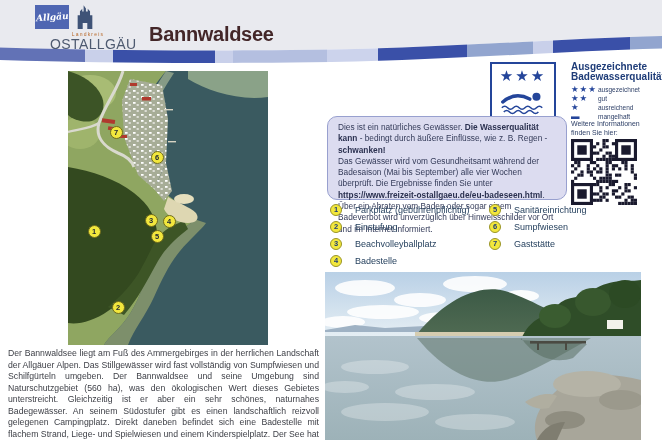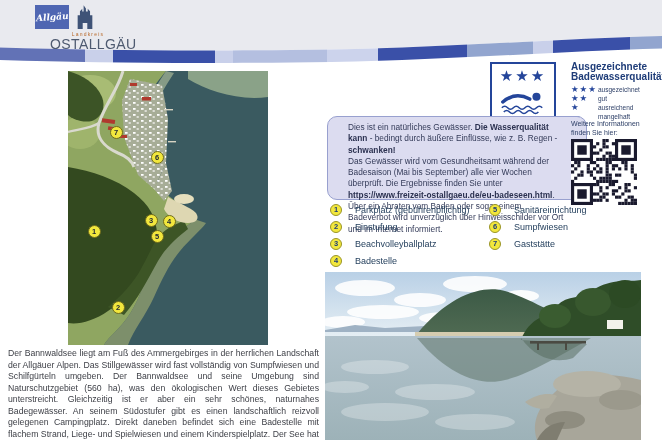--- a/index.html
+++ b/index.html
@@ -26,21 +26,21 @@
         border:2px solid #24459a;display:flex;flex-direction:column;align-items:center;}
   .qbox .stars{font-size:15px;letter-spacing:2px;color:#24459a;line-height:20px;margin-top:2px;}
   .scale-title{position:absolute;left:571px;top:62px;font-size:10px;line-height:10px;
                font-weight:bold;color:#1e3c78;}
   .scale{position:absolute;left:571px;top:85px;}
   .scale-row{display:flex;align-items:center;height:9px;}
   .scale-row .sym{width:27px;font-size:8.5px;color:#24459a;letter-spacing:1px;line-height:9px;}
   .scale-row .lab{font-size:6.5px;color:#2c3e66;}
   
   .notice{position:absolute;left:327px;top:116px;width:218px;height:72px;background:#dcdcf0;
-          border:1px solid #98a0cf;border-radius:10px;padding:5px 20px;
+          border:1px solid #98a0cf;border-radius:10px;padding:5px 10px;
           font-size:8.3px;line-height:11.3px;color:#333a58;}
   .notice b{color:#2b3150;}
   
   .more-info{position:absolute;left:571px;top:120px;font-size:7px;line-height:8.5px;color:#2c3e66;}
   .qr{position:absolute;left:571px;top:139px;width:66px;height:66px;}
   
   .legend-col{position:absolute;top:203px;}
   .legend-col.c1{left:330px;} .legend-col.c2{left:489px;}
   .legend-item{display:flex;align-items:center;height:13px;margin-bottom:4px;}
   .numcirc{width:12px;height:12px;border-radius:50%;background:#f2e73d;border:1px solid #9a9427;
@@ -84,20 +84,21 @@
   </svg>
 
   <div class="allgau-logo">
     <span>Allgäu</span>
   </div>
   <svg class="castle" viewBox="0 0 24 28">
     <path fill="#3f5377" d="M10.5,0 L13,3.5 L13,7 L15,7 L15,4 L17.5,6.5 L17.5,11 L20,11 L20,26 L14.5,26 L14.5,19.5 L9.5,19.5 L9.5,26 L4,26 L4,11 L6.5,11 L6.5,6.5 L9,4 L9,7 L10.5,7 Z"></path>
   </svg>
   <div class="lk-small">Landkreis</div>
   <div class="lk-name">OSTALLGÄU</div>
+  <div class="hdr-title">Bannwaldsee</div>
 
   <div class="aerial">
     <svg viewBox="0 0 200 274" preserveAspectRatio="none">
       <defs>
         <pattern id="camp" width="8" height="6" patternUnits="userSpaceOnUse">
           <rect width="8" height="6" fill="#a7ad97"></rect>
           <rect x="1" y="1" width="2.6" height="1.8" fill="#ffffff"></rect>
           <rect x="4.6" y="3.2" width="2.2" height="1.6" fill="#e9e9e4"></rect>
         </pattern>
       </defs>

